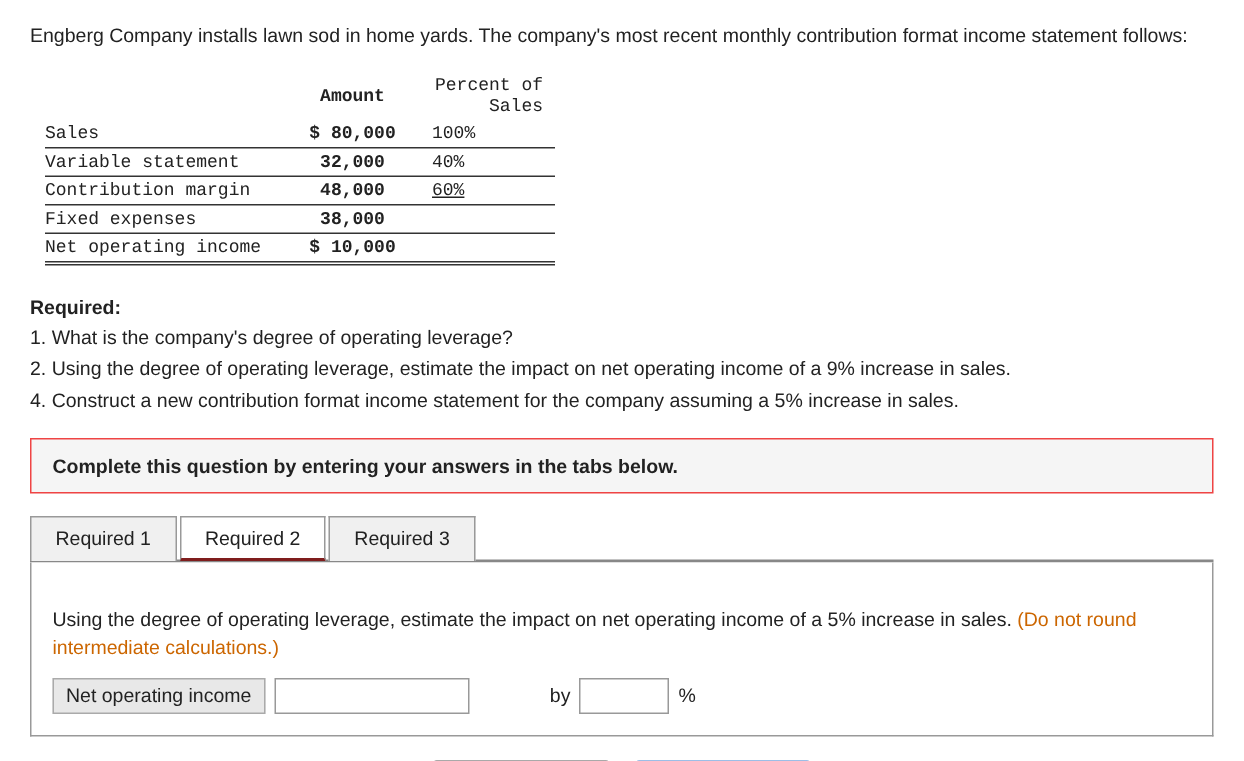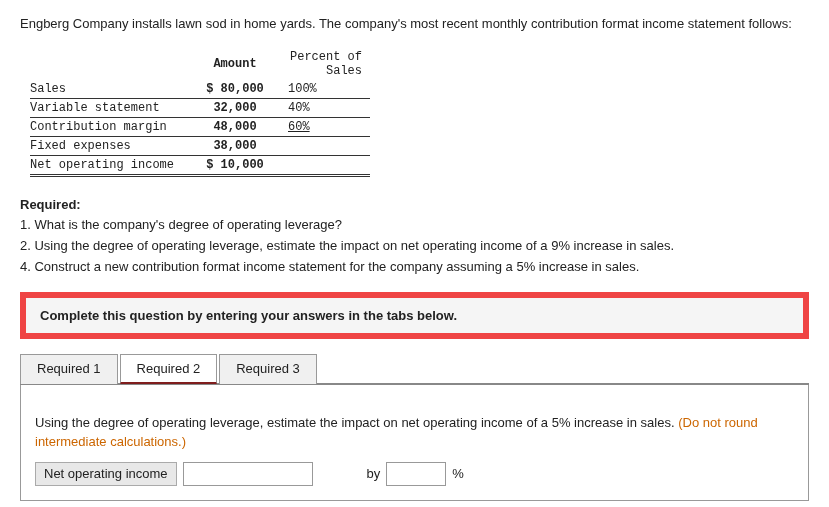--- a/index.html
+++ b/index.html
@@ -42,21 +42,21 @@
     }
     .required-section p {
       font-size: 13px;
       line-height: 1.6;
     }
     .required-section .req-title {
       font-weight: bold;
     }
 
     .complete-box {
-      border: 6px solid #ef4444;
+      border: 1px solid #ef4444;
       background: #f5f5f5;
       padding: 10px 14px;
       margin-bottom: 14px;
       font-size: 13px;
     }
 
     .tabs-row {
       display: flex;
       border-bottom: 2px solid #888;
       margin-bottom: 0;

